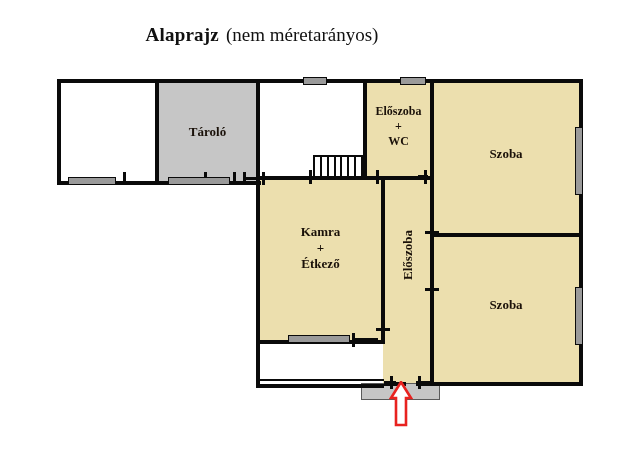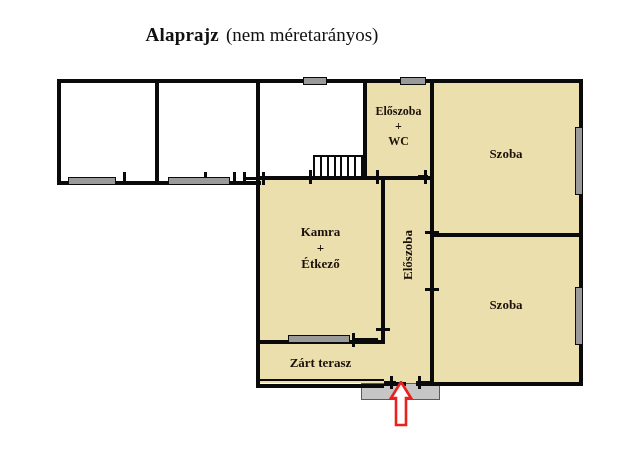--- a/index.html
+++ b/index.html
@@ -111,20 +111,23 @@
 </head>
 <body>
 
 <div id="plan">
 
   <div class="title-wrap">
     <span class="title-main">Alaprajz</span><span class="title-sub">(nem méretarányos)</span>
   </div>
 
 
+  <div class="room fill-gray" style="left:157px;top:82px;width:101px;height:100px;">
+    <span class="lbl">Tároló</span>
+  </div>
 
 
   <div class="room fill-beige" style="left:365px;top:82px;width:67px;height:96px;">
     <span class="lbl" style="margin-top:-8px;font-size:12px;">Előszoba
 +
 WC</span>
   </div>
 
   <div class="room fill-beige" style="left:432px;top:82px;width:148px;height:153px;">
     <span class="lbl" style="margin-top:-8px;">Szoba</span>
@@ -138,23 +141,20 @@
     <span class="lbl" style="margin-top:-22px;">Kamra
 +
 Étkező</span>
   </div>
 
   <div class="room fill-beige" style="left:383px;top:178px;width:49px;height:205px;"></div>
   <div class="vlabel" style="left:383px;top:200px;width:49px;height:110px;">
     <span class="lbl">Előszoba</span>
   </div>
 
-  <div class="room fill-beige" style="left:258px;top:340px;width:125px;height:43px;">
-    <span class="lbl" style="margin-top:4px;">Zárt terasz</span>
-  </div>
 
   <div class="room fill-beige" style="left:383px;top:340px;width:49px;height:43px;"></div>
 
   <div class="porch" style="left:361px;top:383px;width:79px;height:17px;"></div>
 
   <div class="wall" style="left:57px;top:79px;width:526px;height:4px;"></div>
 
   <div class="wall" style="left:57px;top:79px;width:4px;height:106px;"></div>
 
   <div class="wall" style="left:579px;top:79px;width:4px;height:307px;"></div>

